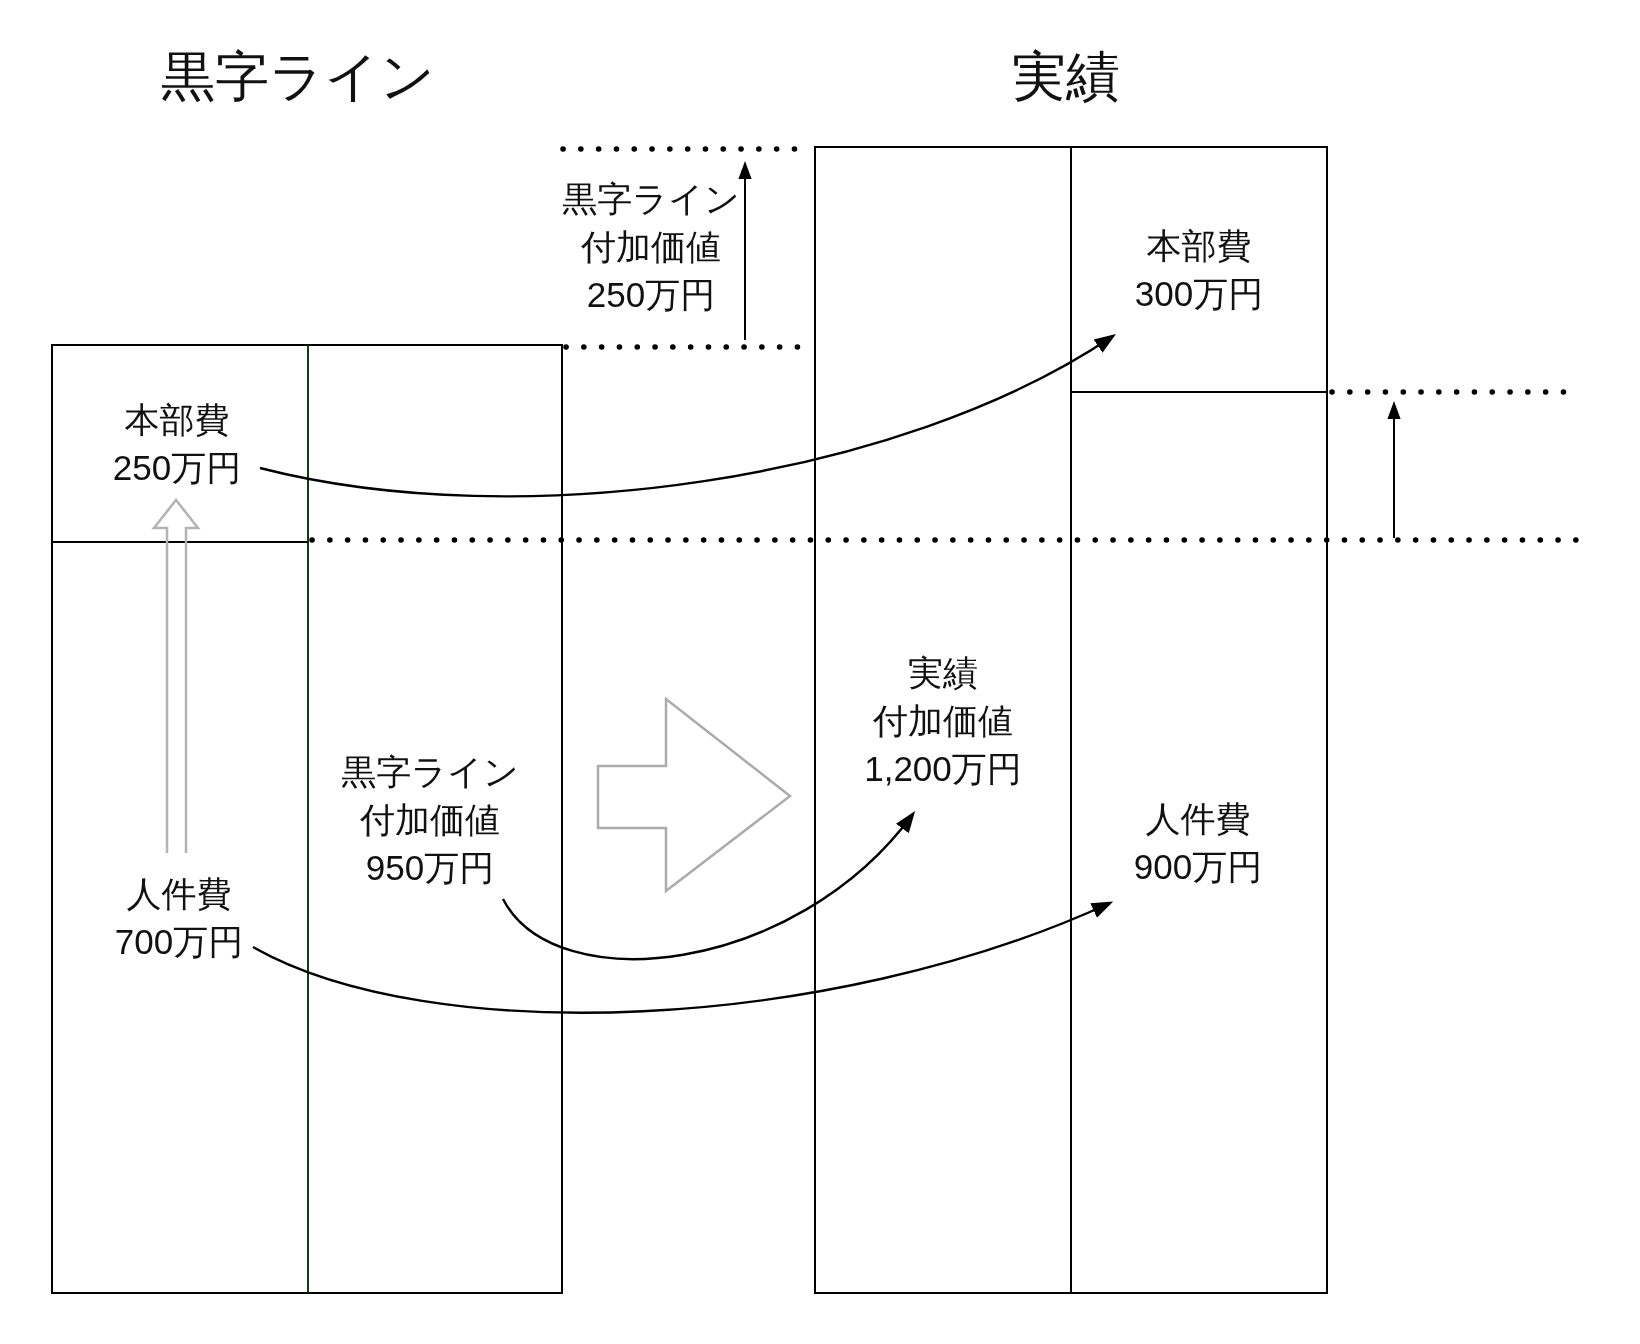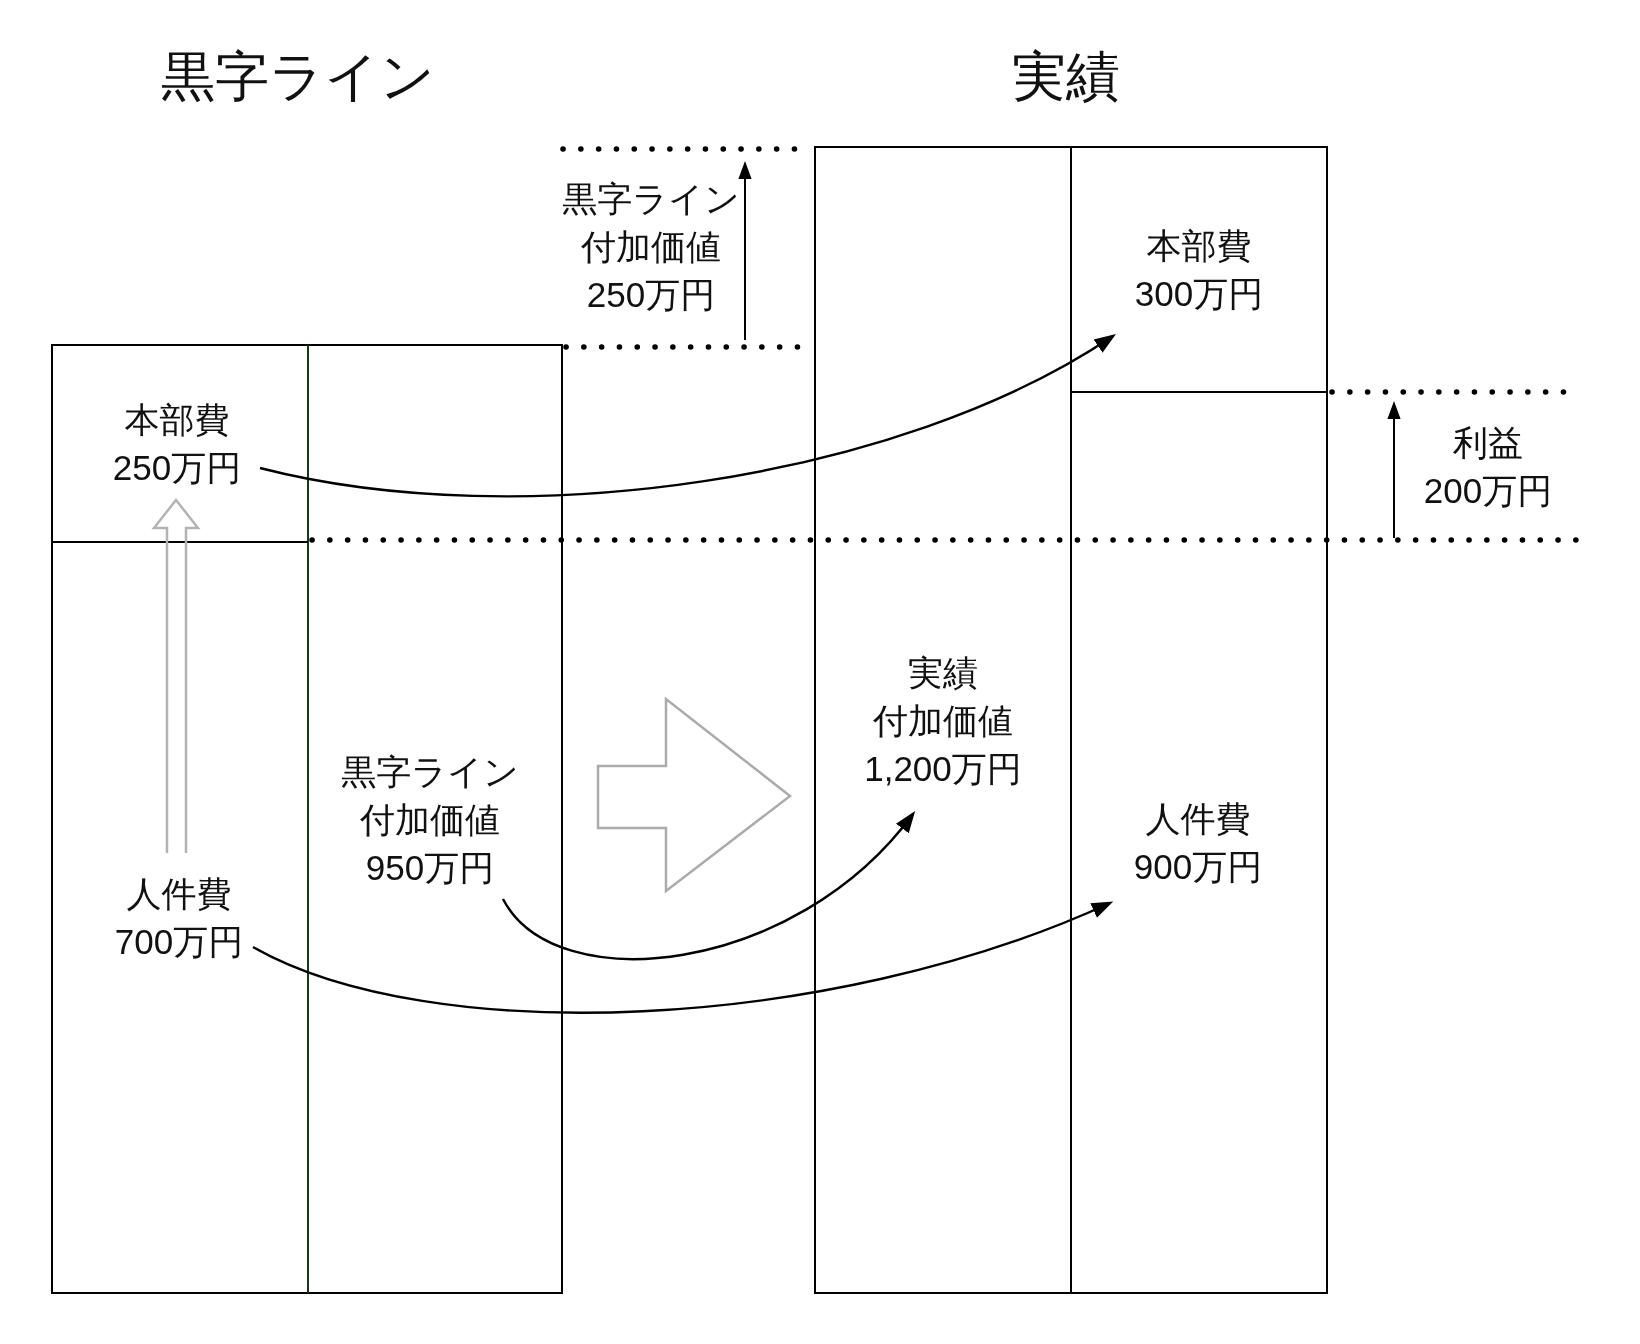--- a/index.html
+++ b/index.html
@@ -76,24 +76,20 @@
     <div>黒字ライン</div>
     <div>付加価値</div>
     <div>950万円</div>
   </div>
 
   <div class="lbl" style="left:1199px;top:270px">
     <div>本部費</div>
     <div>300万円</div>
   </div>
 
-  <div class="lbl" style="left:1488px;top:467px">
-    <div>利益</div>
-    <div>200万円</div>
-  </div>
 
   <div class="lbl" style="left:943px;top:721px">
     <div>実績</div>
     <div>付加価値</div>
     <div>1,200万円</div>
   </div>
 
   <div class="lbl" style="left:1198px;top:843px">
     <div>人件費</div>
     <div>900万円</div>

